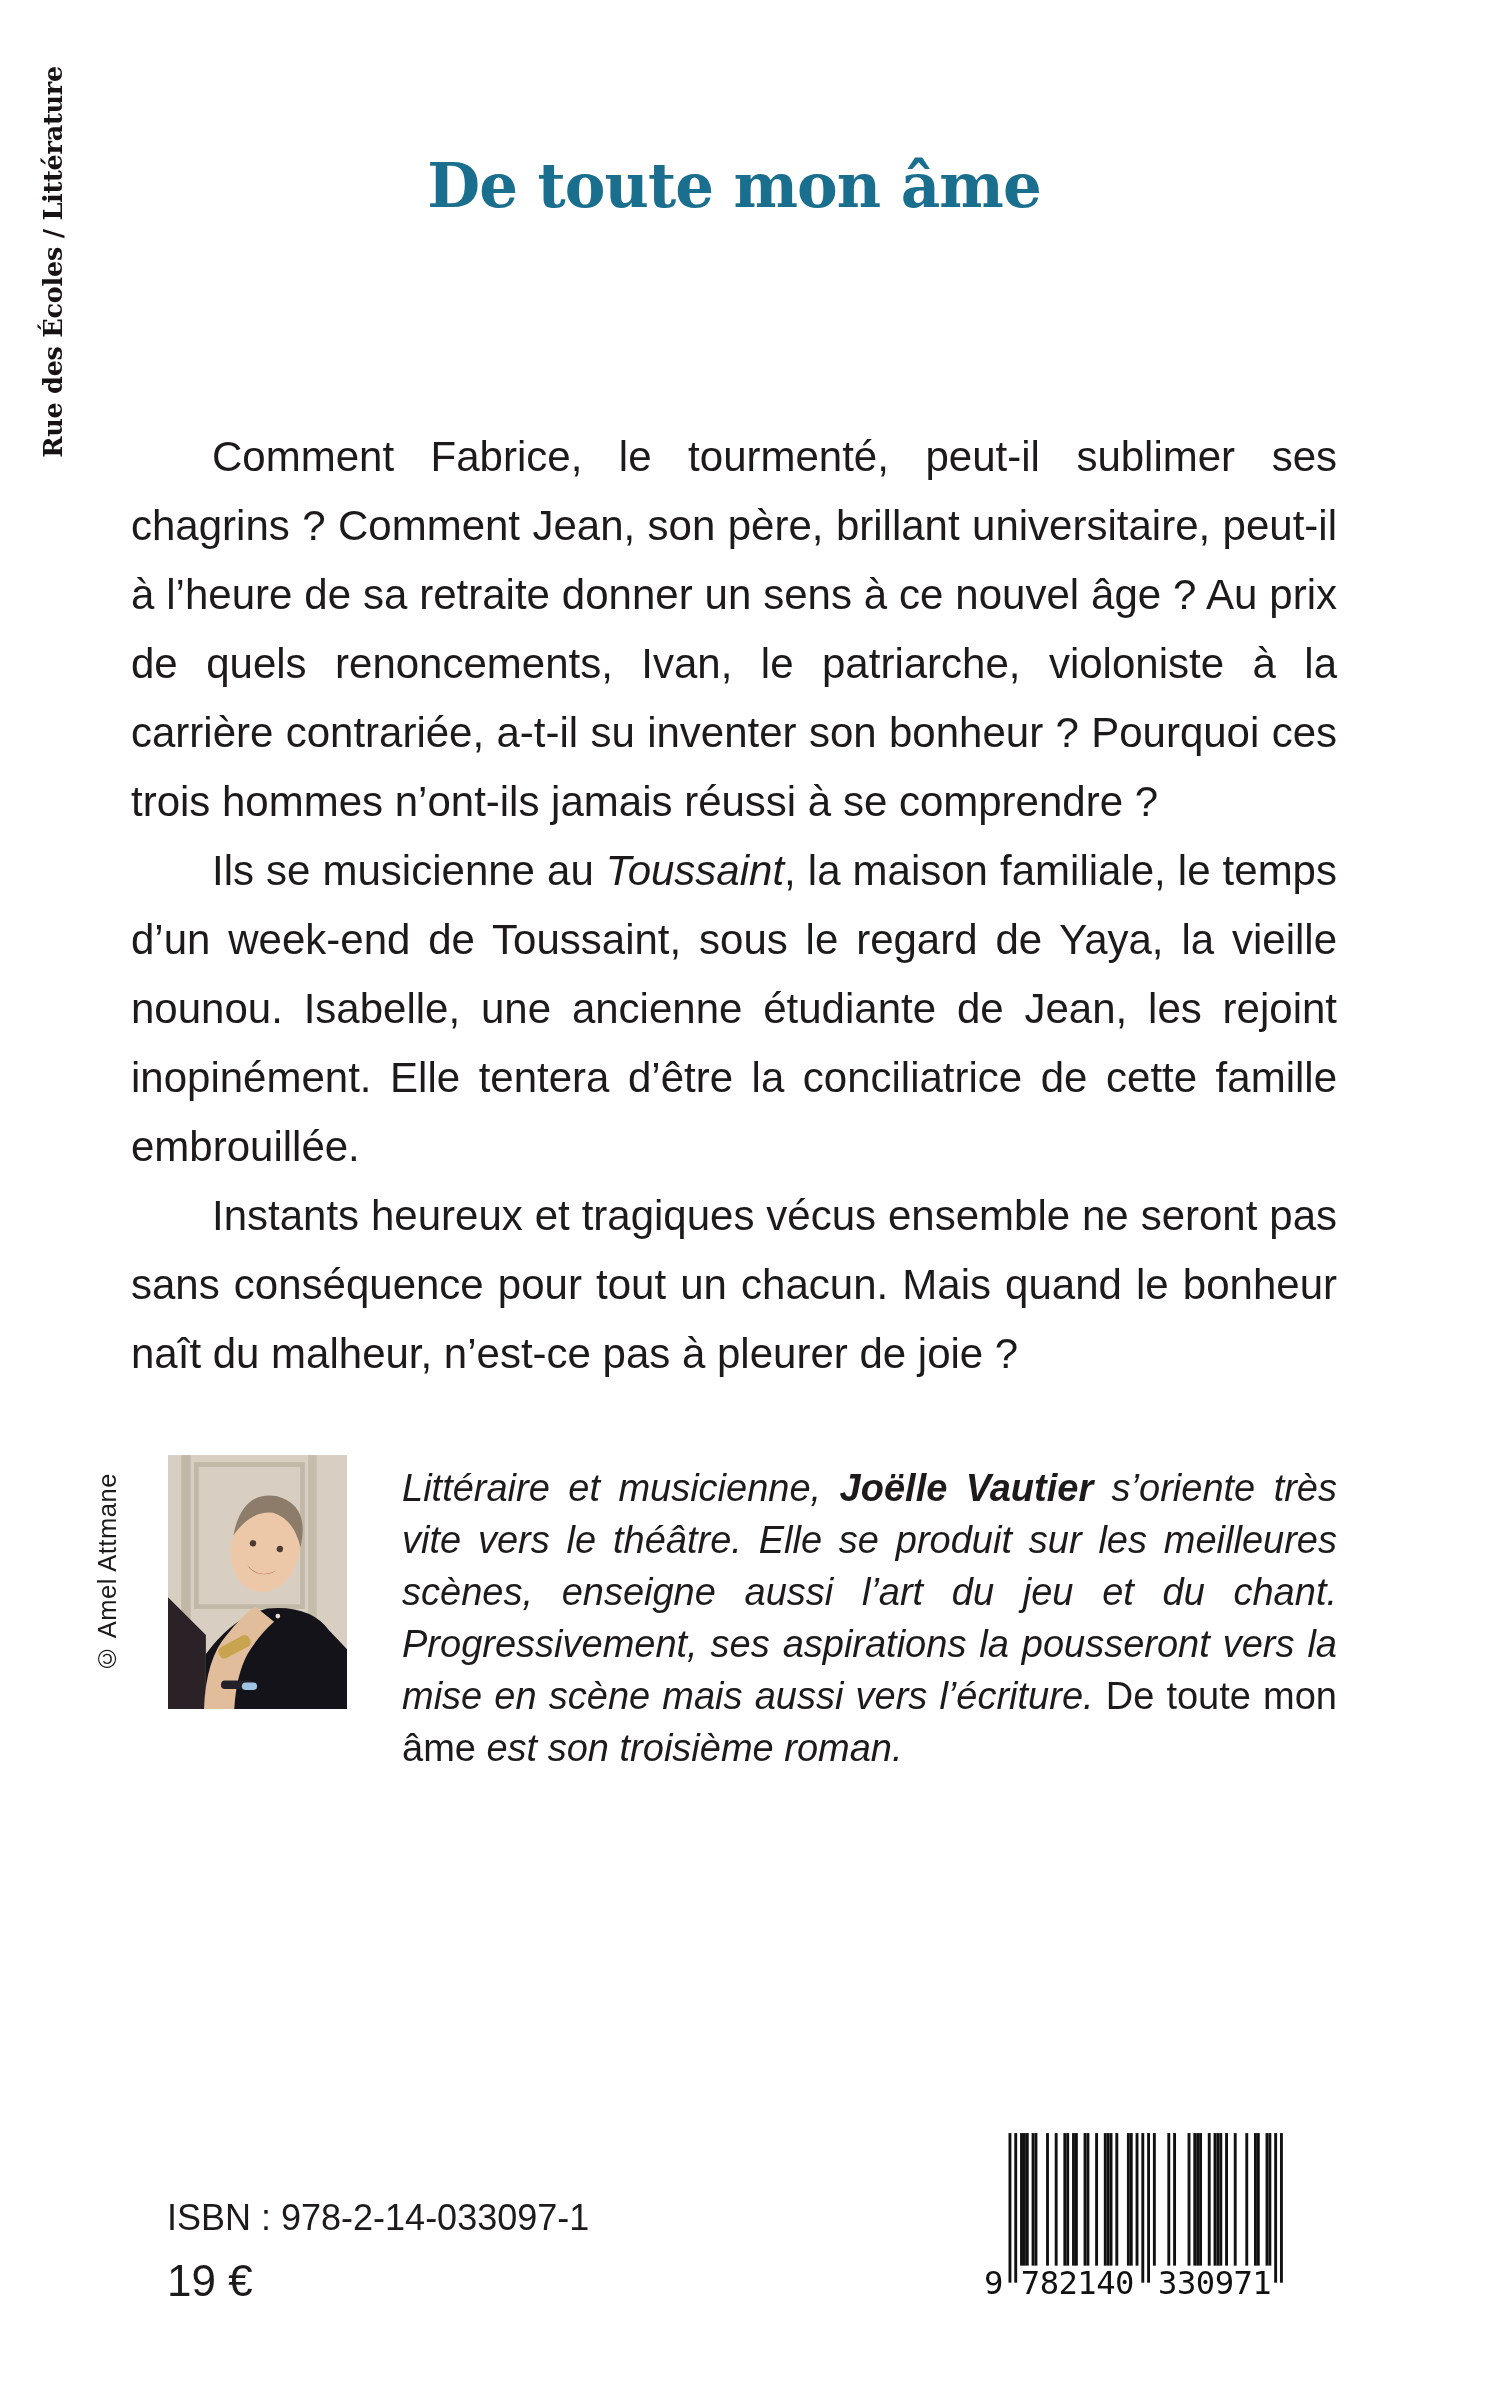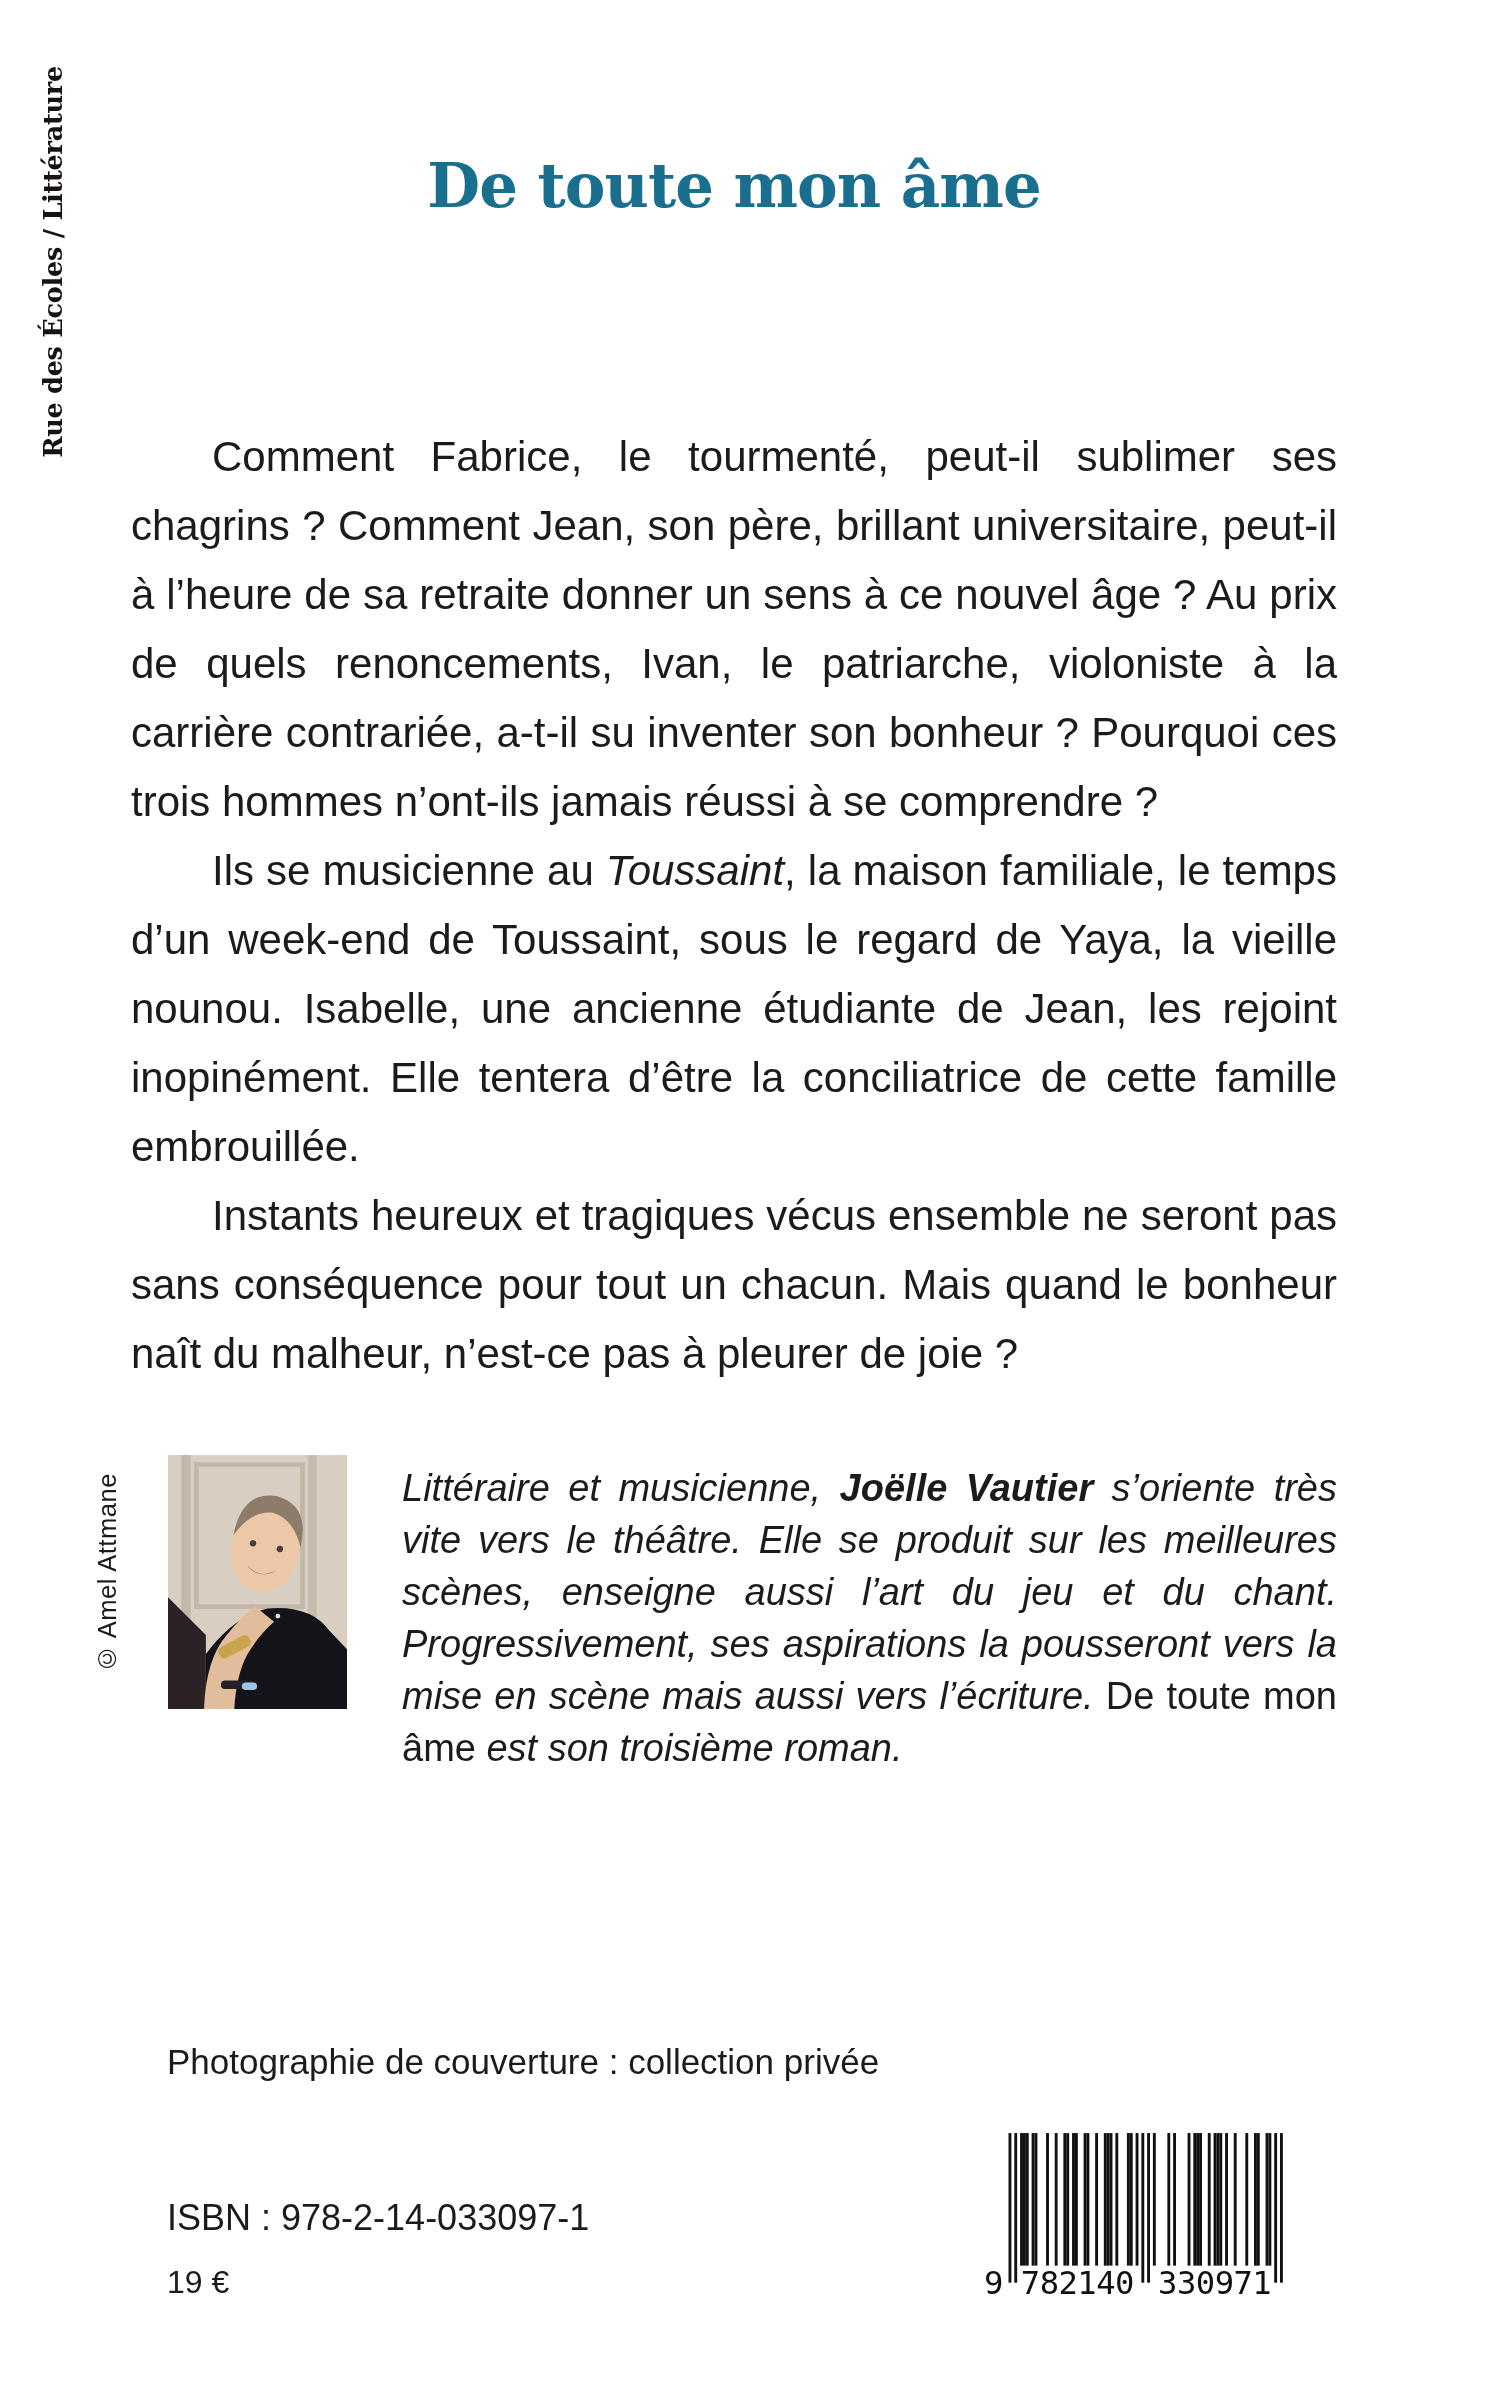--- a/index.html
+++ b/index.html
@@ -31,21 +31,21 @@
   .credit{position:absolute;left:93px;top:1473px;}
   .credit span{font-size:25.6px;letter-spacing:0.5px;color:#1c1a1b;}
   .bio{
     position:absolute;left:402px;top:1424px;width:935px;
     font-size:38px;line-height:52px;font-style:italic;text-align:justify;
   }
   .bio strong{font-weight:bold;}
   .bio .upright{font-style:normal;}
   .photoline{position:absolute;left:167px;top:2042px;font-size:35px;}
   .isbn{position:absolute;left:167px;top:2197px;font-size:36px;text-align:center;}
-  .price{position:absolute;left:167px;top:2256px;font-size:32px;margin-top:8px;}
+  .price{position:absolute;left:167px;top:2256px;font-size:44px;}
   .barcode{position:absolute;left:982px;top:2131px;}
   .barcode text{
     font-family:"DejaVu Sans Mono","Liberation Mono",monospace;
     font-size:34px;fill:#111111;
   }
 </style>
 </head>
 <body>
 
 <div class="page">
@@ -96,21 +96,20 @@
       <path d="M88,120 Q103,132 119,119 Q112,126 103,126 Q94,126 88,120 Z" fill="#a3543e"></path>
     </g>
 
     <circle cx="116" cy="170" r="2.5" fill="#e8e2d2"></circle>
   </svg>
 
   <p class="bio">
     <span>Littéraire et musicienne, </span><strong>Joëlle Vautier</strong><span> s’oriente très vite vers le théâtre. Elle se produit sur les meilleures scènes, enseigne aussi l’art du jeu et du chant. Progressivement, ses aspirations la pousseront vers la mise en scène mais aussi vers l’écriture. </span><span class="upright">De toute mon âme</span><span> est son troisième roman.</span>
   </p>
 
-  <div class="photoline">Photographie de couverture : collection privée</div>
   <div class="isbn">ISBN : 978-2-14-033097-1</div>
   <div class="price">19 €</div>
 
   <svg class="barcode" width="303" height="167" viewBox="0 0 320 176">
     <g>
         <rect x="28.00" y="2" width="3.05" height="158" fill="#111111"></rect>
         <rect x="34.10" y="2" width="3.05" height="158" fill="#111111"></rect>
         <rect x="40.20" y="2" width="3.05" height="140" fill="#111111"></rect>
         <rect x="43.25" y="2" width="3.05" height="140" fill="#111111"></rect>
         <rect x="46.30" y="2" width="3.05" height="140" fill="#111111"></rect>

